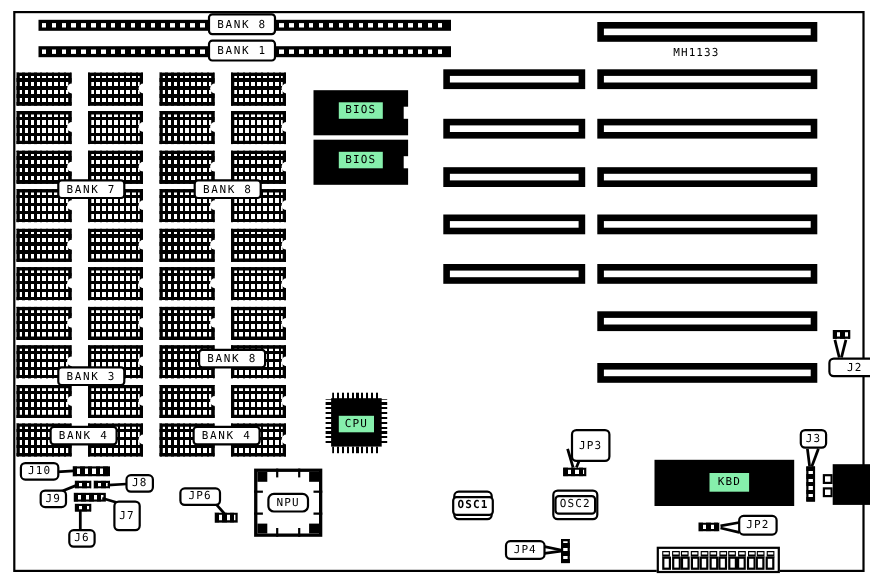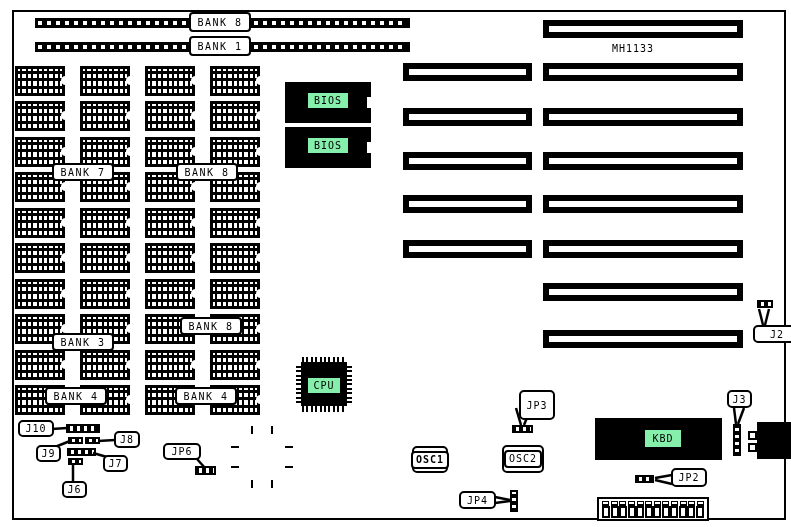--- a/index.html
+++ b/index.html
@@ -169,20 +169,27 @@
 
   <div class="abs" style="left:612px;top:43px;width:60px;height:12px;font-size:10px;letter-spacing:1px;">MH1133</div>
 
   <div class="cpu-pins-h" style="left:302px;top:357px;width:44px;"></div>
   <div class="cpu-pins-h" style="left:302px;top:406px;width:44px;"></div>
   <div class="cpu-pins-v" style="left:296px;top:363px;height:40px;"></div>
   <div class="cpu-pins-v" style="left:346px;top:363px;height:40px;"></div>
   <div class="cpu-body" style="left:301px;top:362px;width:46px;height:44px;"></div>
   <div class="chip-label" style="left:308px;top:378px;width:32px;height:15px;">CPU</div>
 
+  <div class="npu" style="left:231px;top:426px;width:62px;height:62px;">
+    <div class="npu-corner" style="left:0;top:0;"></div>
+    <div class="npu-corner" style="right:0;top:0;"></div>
+    <div class="npu-corner" style="left:0;bottom:0;"></div>
+    <div class="npu-corner" style="right:0;bottom:0;"></div>
+    <div class="npu-label" style="left:9px;top:19px;width:38px;height:18px;">NPU</div>
+  </div>
 
   <div class="osc" style="left:412px;top:446px;width:36px;height:27px;font-weight:bold;">
     <div class="osc-inner">OSC1</div>
   </div>
   <div class="osc" style="left:502px;top:445px;width:42px;height:28px;">
     <div class="osc-inner">OSC2</div>
   </div>
 
   <div class="blackchip" style="left:595px;top:418px;width:127px;height:42px;"></div>
   <div class="chip-label" style="left:645px;top:430px;width:36px;height:17px;">KBD</div>
@@ -230,21 +237,21 @@
   <div class="pins-h" style="left:195px;top:466px;width:21px;height:9px;"></div>
   <div class="pins-h" style="left:512px;top:425px;width:21px;height:8px;"></div>
   <div class="pins-v" style="left:510px;top:490px;width:8px;height:22px;"></div>
   <div class="pins-h" style="left:635px;top:475px;width:19px;height:8px;"></div>
   <div class="pins-v" style="left:733px;top:424px;width:8px;height:32px;"></div>
   <div class="pins-h" style="left:757px;top:300px;width:16px;height:8px;"></div>
 
   <div class="callout" style="left:18px;top:420px;width:36px;height:17px;">J10</div>
   <div class="callout" style="left:36px;top:445px;width:25px;height:17px;">J9</div>
   <div class="callout" style="left:114px;top:431px;width:26px;height:17px;">J8</div>
-  <div class="callout" style="left:103px;top:455px;width:25px;height:17px;">J7</div>
+  <div class="callout" style="left:103px;top:455px;width:25px;height:28px;">J7</div>
   <div class="callout" style="left:62px;top:481px;width:25px;height:17px;">J6</div>
   <div class="callout" style="left:163px;top:443px;width:38px;height:17px;">JP6</div>
   <div class="callout" style="left:507px;top:390px;width:36px;height:30px;margin-left:12px;">JP3</div>
   <div class="callout" style="left:459px;top:491px;width:37px;height:18px;">JP4</div>
   <div class="callout" style="left:671px;top:468px;width:36px;height:19px;">JP2</div>
   <div class="callout" style="left:727px;top:390px;width:25px;height:18px;">J3</div>
   <div class="callout" style="left:753px;top:325px;width:48px;height:18px;">J2</div>
 
   <svg id="leader-svg" width="791" height="527">
     <g stroke="#000" stroke-width="2.5" fill="none">

